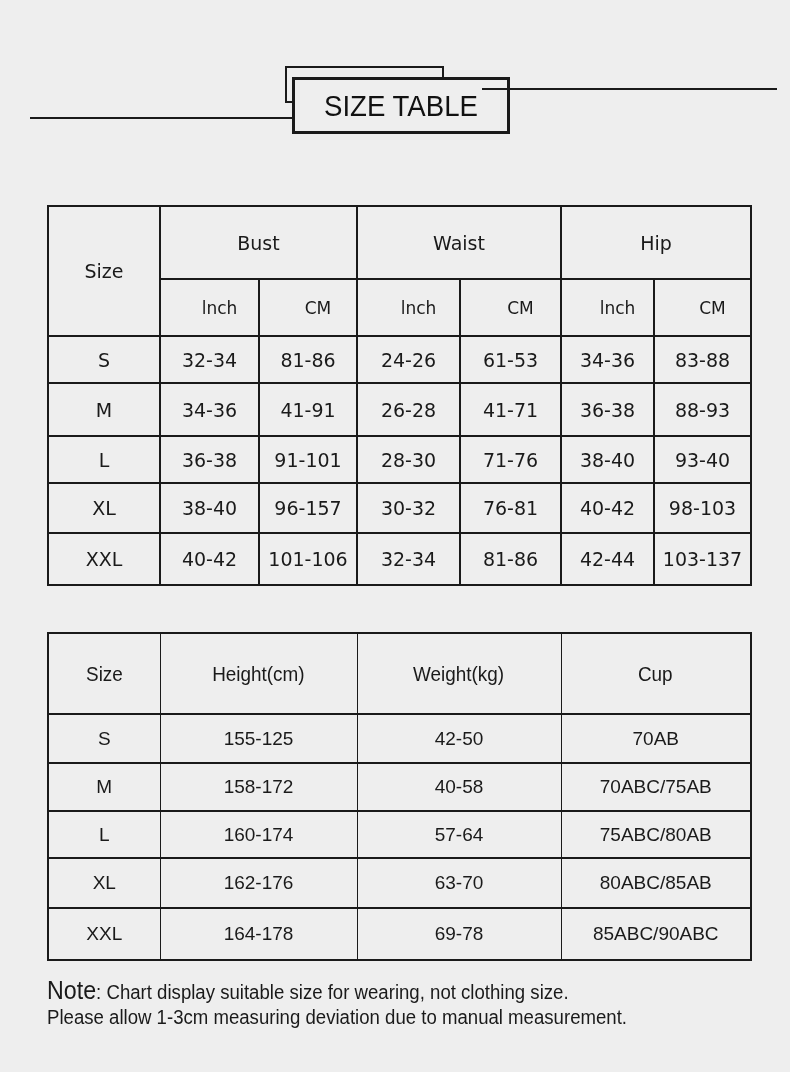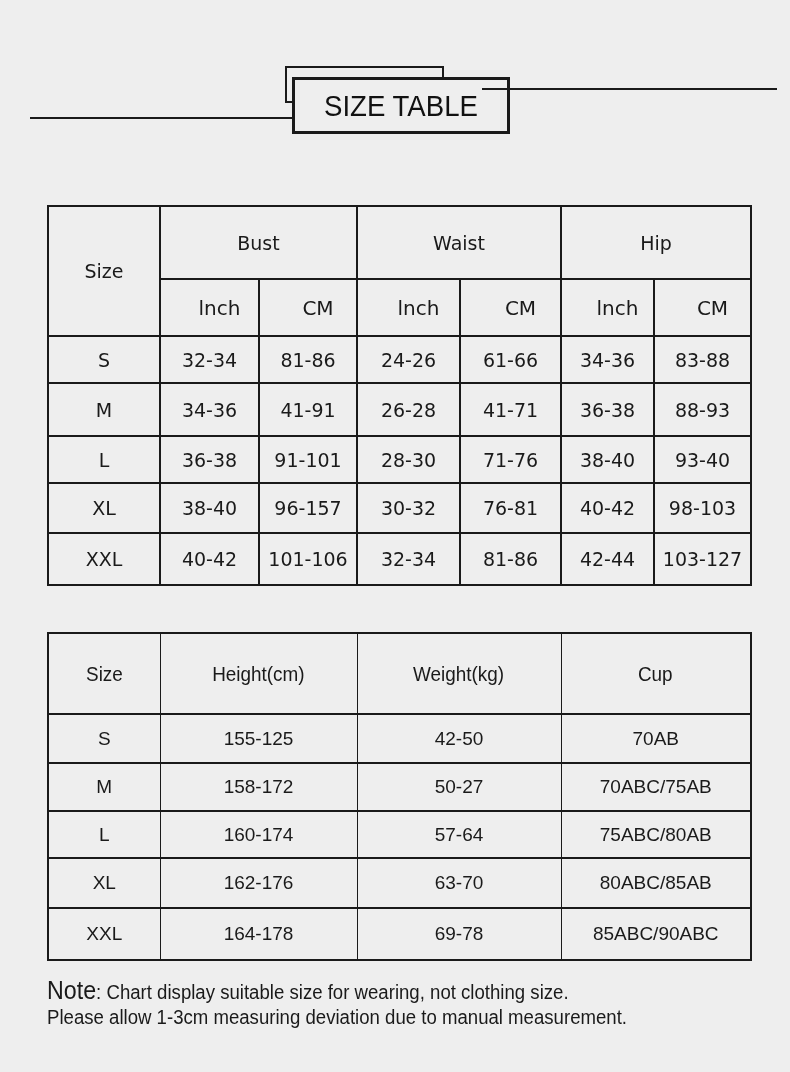--- a/index.html
+++ b/index.html
@@ -74,21 +74,21 @@
     padding: 0;
     font-weight: normal;
   }
   #t1 {
     left: 47px; top: 205px;
     width: 703px;
     border: 2px solid #1a1a1a;
   }
   #t1 th { font-size: 19px; margin-top: 40px; }
   #t1 td { font-size: 19px; }
-  #t1 .sub th { font-size: 20px; padding-left: 20px; }
+  #t1 .sub th { font-size: 17px; padding-left: 20px; }
 
   #t2 {
     left: 47px; top: 632px;
     width: 703px;
     border: 2px solid #1a1a1a;
   }
   #t2 th, #t2 td {
     border-left: 1px solid #1a1a1a;
     border-right: 1px solid #1a1a1a;
     border-top: 2px solid #1a1a1a;
@@ -152,21 +152,21 @@
     <th>lnch</th>
     <th>CM</th>
     <th>lnch</th>
     <th>CM</th>
   </tr>
   <tr style="height:47px">
     <td>S</td>
     <td>32-34</td>
     <td>81-86</td>
     <td>24-26</td>
-    <td>61-66</td>
+    <td>61-53</td>
     <td>34-36</td>
     <td>83-88</td>
   </tr>
   <tr style="height:53px">
     <td>M</td>
     <td>34-36</td>
     <td>41-91</td>
     <td>26-28</td>
     <td>41-71</td>
     <td>36-38</td>
@@ -190,21 +190,21 @@
     <td>40-42</td>
     <td>98-103</td>
   </tr>
   <tr style="height:52px">
     <td>XXL</td>
     <td>40-42</td>
     <td>101-106</td>
     <td>32-34</td>
     <td>81-86</td>
     <td>42-44</td>
-    <td>103-127</td>
+    <td>103-137</td>
   </tr>
 </tbody>
   </table>
 
 <table class="size" id="t2">
   <colgroup>
     <col style="width:112px">
     <col style="width:197px">
     <col style="width:204px">
     <col style="width:190px">
@@ -218,21 +218,21 @@
   </tr>
   <tr style="height:49px">
     <td class="cond">S</td>
     <td class="cond">155-125</td>
     <td class="cond">42-50</td>
     <td class="cond">70AB</td>
   </tr>
   <tr style="height:48px">
     <td class="cond">M</td>
     <td class="cond">158-172</td>
-    <td class="cond">50-27</td>
+    <td class="cond">40-58</td>
     <td class="cond">70ABC/75AB</td>
   </tr>
   <tr style="height:47px">
     <td class="cond">L</td>
     <td class="cond">160-174</td>
     <td class="cond">57-64</td>
     <td class="cond">75ABC/80AB</td>
   </tr>
   <tr style="height:50px">
     <td class="cond">XL</td>

